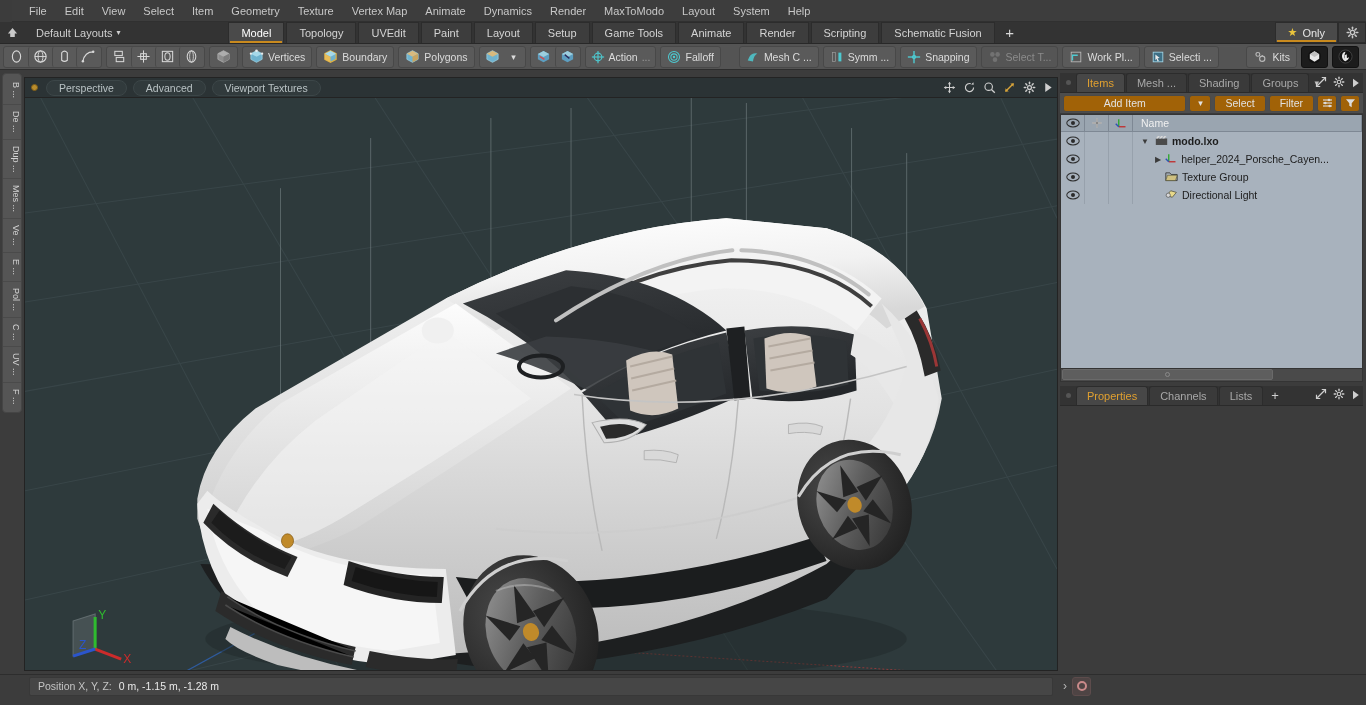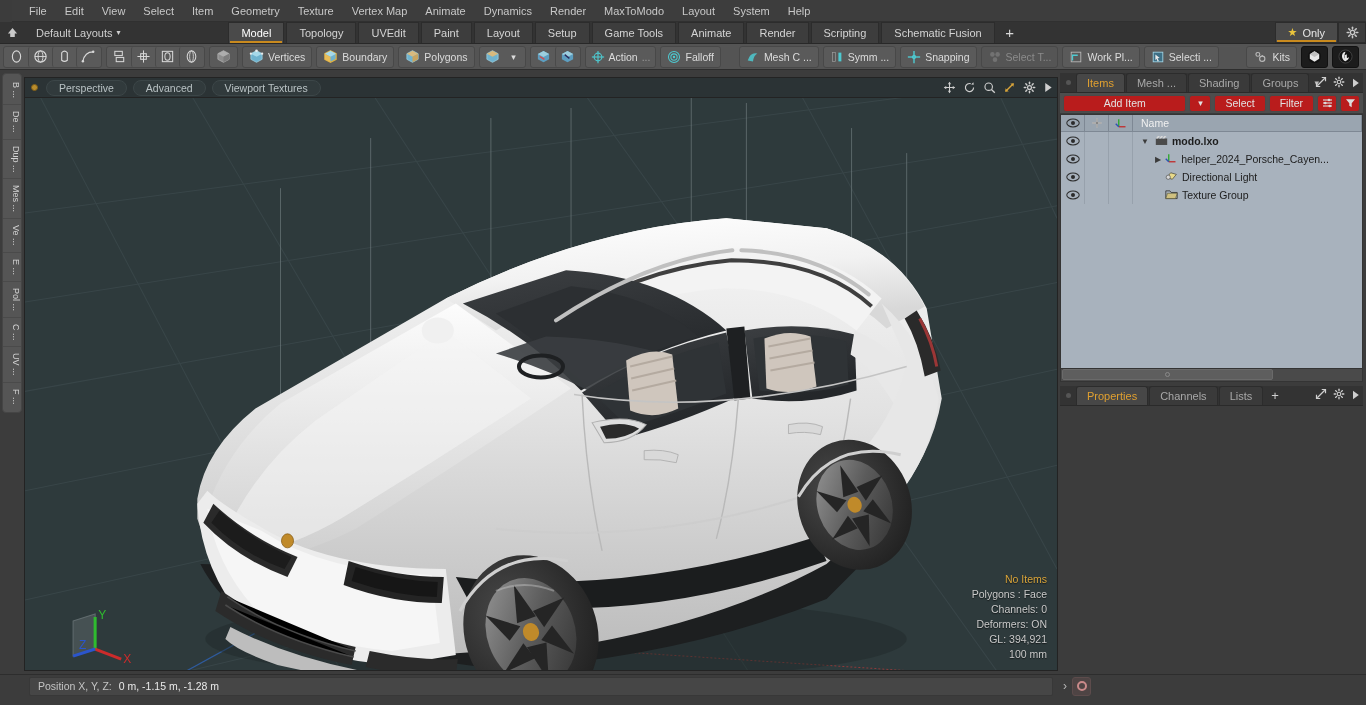--- a/index.html
+++ b/index.html
@@ -169,21 +169,21 @@
     position: absolute; right: 3px; top: 0; bottom: 0;
     display: flex; align-items: center; gap: 6px;
   }
 
   .items-toolrow {
     height: 21px; background: #4d4d4d; display: flex; align-items: center;
     padding: 1px 3px; gap: 3px; border-bottom: 1px solid #3a3a3a;
   }
   .ti-btn {
     height: 17px; display: flex; align-items: center; justify-content: center;
-    background: #b91c1c; border: 1px solid #4a4a4a; border-radius: 3px;
+    background: #a16207; border: 1px solid #4a4a4a; border-radius: 3px;
     font-size: 10.5px; color: #e2e2e2; padding: 0 10px; white-space: nowrap;
   }
   .ti-add { flex: 1; }
   .ti-caret { width: 22px; padding: 0; }
   .ti-icon { width: 20px; padding: 0; }
 
   .items-table {
     flex: 1; background: #a8b2bd; border: 1px solid #343434; overflow: hidden;
     display: flex; flex-direction: column;
   }
@@ -808,28 +808,20 @@
             <path d="M8 12 L30 5 L30 40 L8 47 Z" fill="#5a6467" opacity="0.55" stroke="#8a9497" stroke-width="1"></path>
             <line x1="30" y1="40" x2="30" y2="8" stroke="#2fbb2f" stroke-width="3"></line>
             <text x="33" y="10" font-size="12" fill="#2fbb2f" font-family="Liberation Sans, sans-serif">Y</text>
             <line x1="30" y1="40" x2="56" y2="50" stroke="#cc2b2b" stroke-width="3"></line>
             <text x="58" y="54" font-size="12" fill="#cc2b2b" font-family="Liberation Sans, sans-serif">X</text>
             <line x1="30" y1="40" x2="8" y2="47" stroke="#2b55cc" stroke-width="3"></line>
             <text x="14" y="40" font-size="12" fill="#2b55cc" font-family="Liberation Sans, sans-serif">Z</text>
           </g>
         </svg>
 
-        <div class="vp-stats">
-          <div class="hl">No Items</div>
-          <div>Polygons : Face</div>
-          <div>Channels: 0</div>
-          <div>Deformers: ON</div>
-          <div>GL: 394,921</div>
-          <div>100 mm</div>
-        </div>
       </div>
     </div>
 
     <div class="rightcol">
 
       <div class="panel-tabs">
         <div class="pt-dot">
             <i></i>
           </div>
         <div class="ptab active">Items</div>
@@ -967,47 +959,47 @@
             <svg width="14" height="10" viewBox="0 0 18 12">
                 <ellipse cx="9" cy="6" rx="8" ry="5" fill="none" stroke="#2b2b2b" stroke-width="1.3"></ellipse>
                 <circle cx="9" cy="6" r="2.6" fill="#2b2b2b"></circle>
               </svg>
           </div>
           <div class="c c-lock"></div>
           <div class="c c-axis"></div>
           <div class="nm">
             <span class="tree-ind2"></span>
             <span>
+              <svg width="13" height="11" viewBox="0 0 16 13">
+                  <path d="M1 2 H6 L7.5 4 H15 V11.5 H1 Z" fill="none" stroke="#3a3a3a" stroke-width="1.1"></path>
+                  <path d="M3 5 H15 L13 11.5 H1 Z" fill="#cfc080" stroke="#5a5a3a" stroke-width="0.8"></path>
+                </svg>
+            </span>
+            <span>Texture Group</span>
+          </div>
+        </div>
+
+        <div class="it-row">
+          <div class="c c-eye">
+            <svg width="14" height="10" viewBox="0 0 18 12">
+                <ellipse cx="9" cy="6" rx="8" ry="5" fill="none" stroke="#2b2b2b" stroke-width="1.3"></ellipse>
+                <circle cx="9" cy="6" r="2.6" fill="#2b2b2b"></circle>
+              </svg>
+          </div>
+          <div class="c c-lock"></div>
+          <div class="c c-axis"></div>
+          <div class="nm">
+            <span class="tree-ind2"></span>
+            <span>
               <svg width="13" height="12" viewBox="0 0 16 14">
                   <path d="M2 9 L7 3 L14 5 L9 11 Z" fill="#e8d98a" stroke="#4a4a3a" stroke-width="0.9"></path>
                   <circle cx="4" cy="8.5" r="2.6" fill="#d8d8d8" stroke="#4a4a4a" stroke-width="0.8"></circle>
                 </svg>
             </span>
             <span>Directional Light</span>
-          </div>
-        </div>
-
-        <div class="it-row">
-          <div class="c c-eye">
-            <svg width="14" height="10" viewBox="0 0 18 12">
-                <ellipse cx="9" cy="6" rx="8" ry="5" fill="none" stroke="#2b2b2b" stroke-width="1.3"></ellipse>
-                <circle cx="9" cy="6" r="2.6" fill="#2b2b2b"></circle>
-              </svg>
-          </div>
-          <div class="c c-lock"></div>
-          <div class="c c-axis"></div>
-          <div class="nm">
-            <span class="tree-ind2"></span>
-            <span>
-              <svg width="13" height="11" viewBox="0 0 16 13">
-                  <path d="M1 2 H6 L7.5 4 H15 V11.5 H1 Z" fill="none" stroke="#3a3a3a" stroke-width="1.1"></path>
-                  <path d="M3 5 H15 L13 11.5 H1 Z" fill="#cfc080" stroke="#5a5a3a" stroke-width="0.8"></path>
-                </svg>
-            </span>
-            <span>Texture Group</span>
           </div>
         </div>
 
         <div style="flex:1"></div>
         <div class="it-scroll">
           <div class="thumb">
               <i></i>
             </div>
         </div>
       </div>

